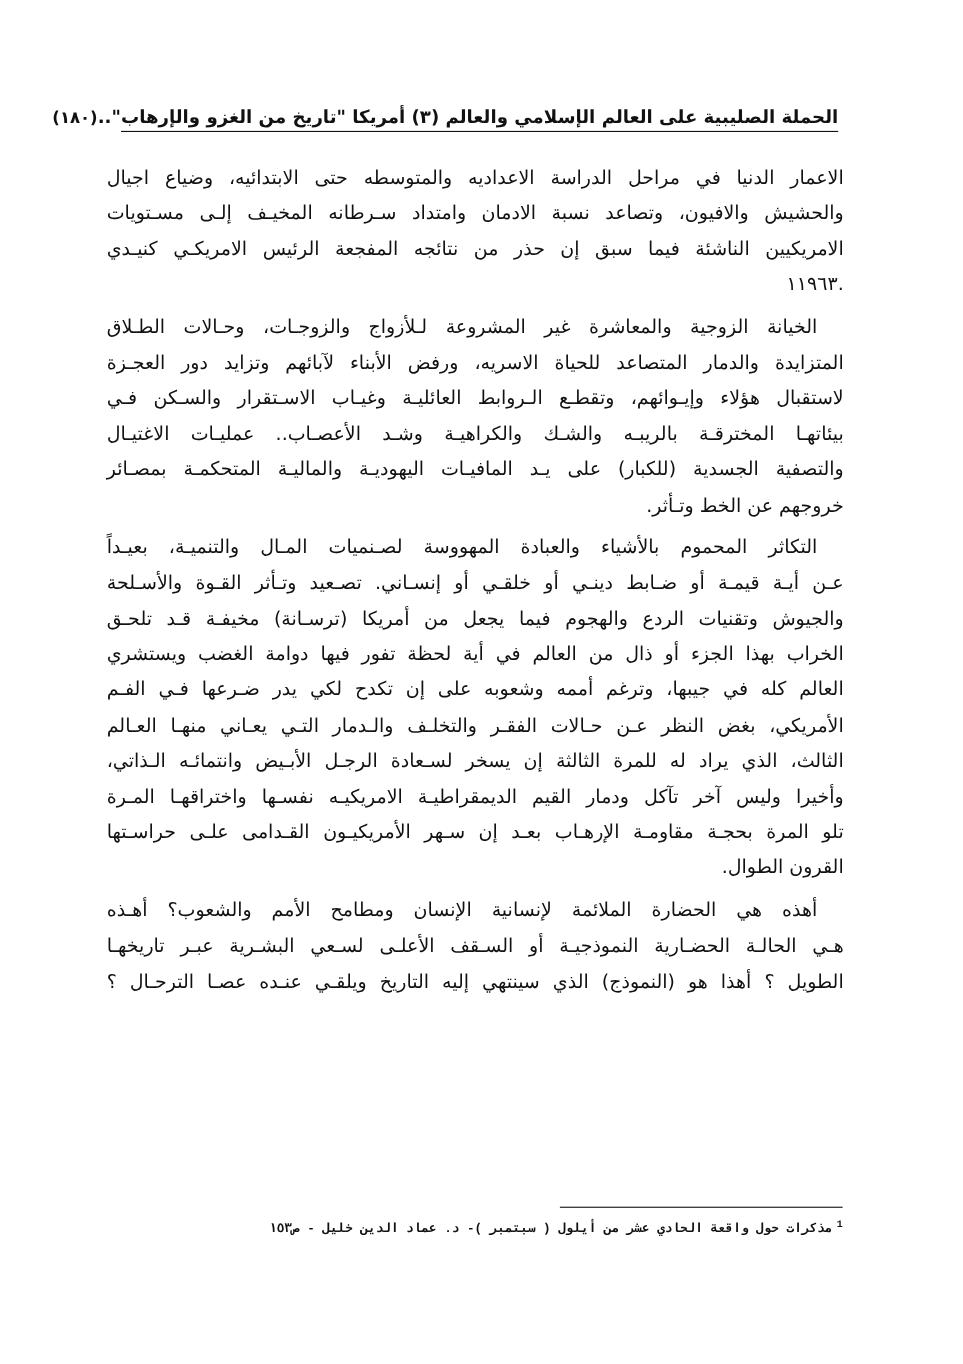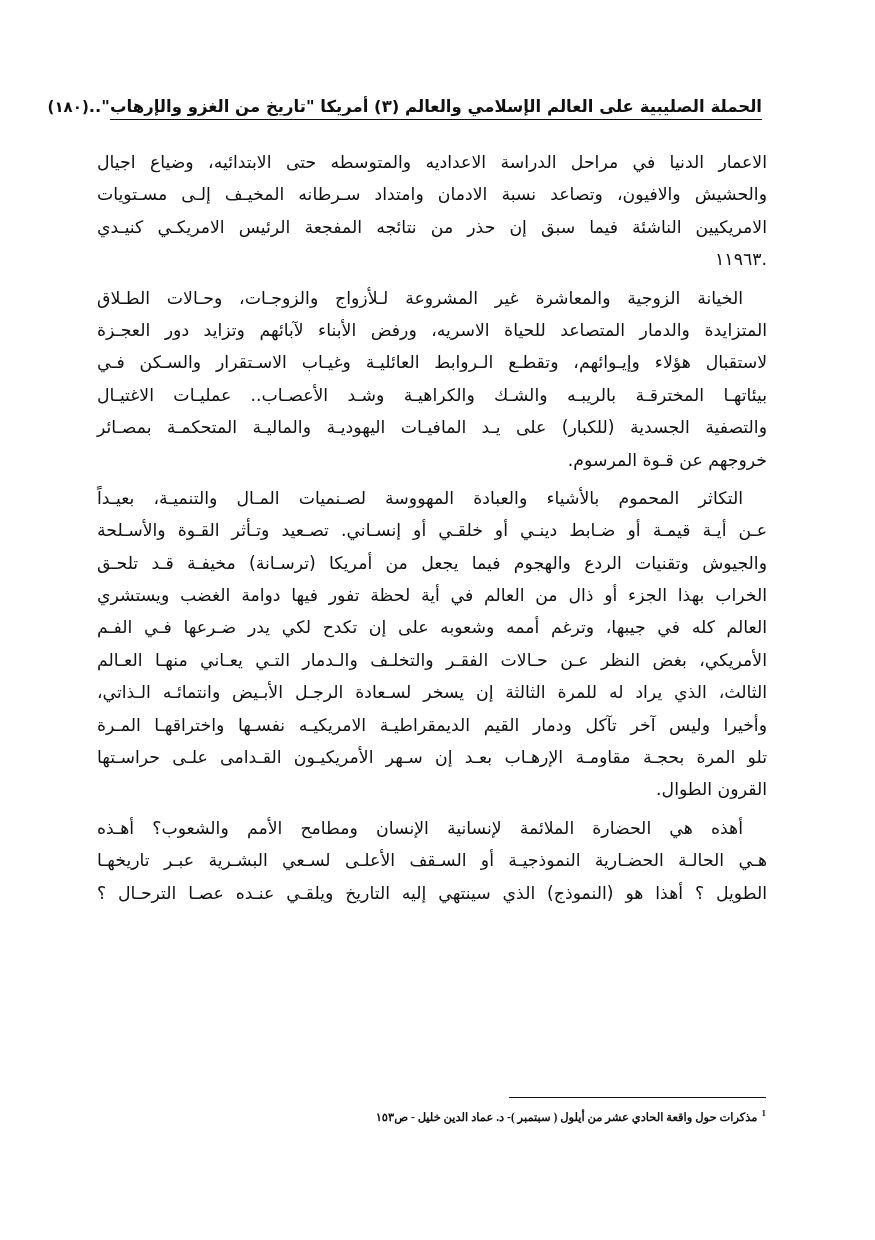--- a/index.html
+++ b/index.html
@@ -6,21 +6,21 @@
   body { width: 875px; height: 1240px; position: relative; overflow: hidden; font-family: "DejaVu Sans", sans-serif; color: #111; }
   .header { position: absolute; left: 110px; right: 113px; top: 86px; height: 30px; direction: rtl; display: flex; align-items: flex-end; justify-content: space-between; border-bottom: 1.6px solid #111; padding-bottom: 3px; }
   .header-title { font-weight: bold; font-size: 16.5px; white-space: nowrap; letter-spacing: -0.2px; }
   .header-page { font-weight: bold; font-size: 15px; white-space: nowrap; direction: rtl; }
   .body-text { position: absolute; left: 97px; right: 108px; top: 146px; direction: rtl; font-size: 17.3px; line-height: 32.4px; }
   .line { display: block; text-align: justify; text-align-last: justify; white-space: nowrap; height: 32.4px; overflow: visible; }
   .line.last { text-align-last: right; }
   .line.indent { padding-right: 24px; }
   .para { margin: 0 0 6px 0; }
   .footnote-rule { position: absolute; right: 109px; top: 1097px; width: 257px; border-top: 1.2px solid #111; }
-  .footnote { position: absolute; right: 109px; top: 1108px; direction: rtl; font-family: Liberation Serif, serif; font-weight: bold; font-size: 11.5px; white-space: nowrap; }
+  .footnote { position: absolute; right: 109px; top: 1108px; direction: rtl; font-family: Liberation Mono, monospace; font-weight: bold; font-size: 11.5px; white-space: nowrap; }
   .footnote sup { font-size: 9px; margin-left: 4px; }
 </style>
 </head>
 <body>
 
 <div class="header">
   <span class="header-title">الحملة الصليبية على العالم الإسلامي والعالم (٣) أمريكا "تاريخ من الغزو والإرهاب"..</span>
   <span class="header-page">(١٨٠)</span>
 </div>
 
@@ -30,21 +30,21 @@
     <span class="line">والحشيش والافيون، وتصاعد نسبة الادمان وامتداد سـرطانه المخيـف إلـى مسـتويات</span>
     <span class="line">الامريكيين الناشئة فيما سبق إن حذر من نتائجه المفجعة الرئيس الامريكـي كنيـدي</span>
     <span class="line last">.١١٩٦٣</span>
   </div>
   <div class="para">
     <span class="line indent">الخيانة الزوجية والمعاشرة غير المشروعة لـلأزواج والزوجـات، وحـالات الطـلاق</span>
     <span class="line">المتزايدة والدمار المتصاعد للحياة الاسريه، ورفض الأبناء لآبائهم وتزايد دور العجـزة</span>
     <span class="line">لاستقبال هؤلاء وإيـوائهم، وتقطـع الـروابط العائليـة وغيـاب الاسـتقرار والسـكن فـي</span>
     <span class="line">بيئاتهـا المخترقـة بالريبـه والشـك والكراهيـة وشـد الأعصـاب.. عمليـات الاغتيـال</span>
     <span class="line">والتصفية الجسدية (للكبار) على يـد المافيـات اليهوديـة والماليـة المتحكمـة بمصـائر</span>
-    <span class="line last">خروجهم عن قـوة المرسوم.</span>
+    <span class="line last">خروجهم عن الخط وتـأثر.</span>
   </div>
   <div class="para">
     <span class="line indent">التكاثر المحموم بالأشياء والعبادة المهووسة لصـنميات المـال والتنميـة، بعيـداً</span>
     <span class="line">عـن أيـة قيمـة أو ضـابط دينـي أو خلقـي أو إنسـاني. تصـعيد وتـأثر القـوة والأسـلحة</span>
     <span class="line">والجيوش وتقنيات الردع والهجوم فيما يجعل من أمريكا (ترسـانة) مخيفـة قـد تلحـق</span>
     <span class="line">الخراب بهذا الجزء أو ذال من العالم في أية لحظة تفور فيها دوامة الغضب ويستشري</span>
     <span class="line">العالم كله في جيبها، وترغم أممه وشعوبه على إن تكدح لكي يدر ضـرعها فـي الفـم</span>
     <span class="line">الأمريكي، بغض النظر عـن حـالات الفقـر والتخلـف والـدمار التـي يعـاني منهـا العـالم</span>
     <span class="line">الثالث، الذي يراد له للمرة الثالثة إن يسخر لسـعادة الرجـل الأبـيض وانتمائـه الـذاتي،</span>
     <span class="line">وأخيرا وليس آخر تآكل ودمار القيم الديمقراطيـة الامريكيـه نفسـها واختراقهـا المـرة</span>

